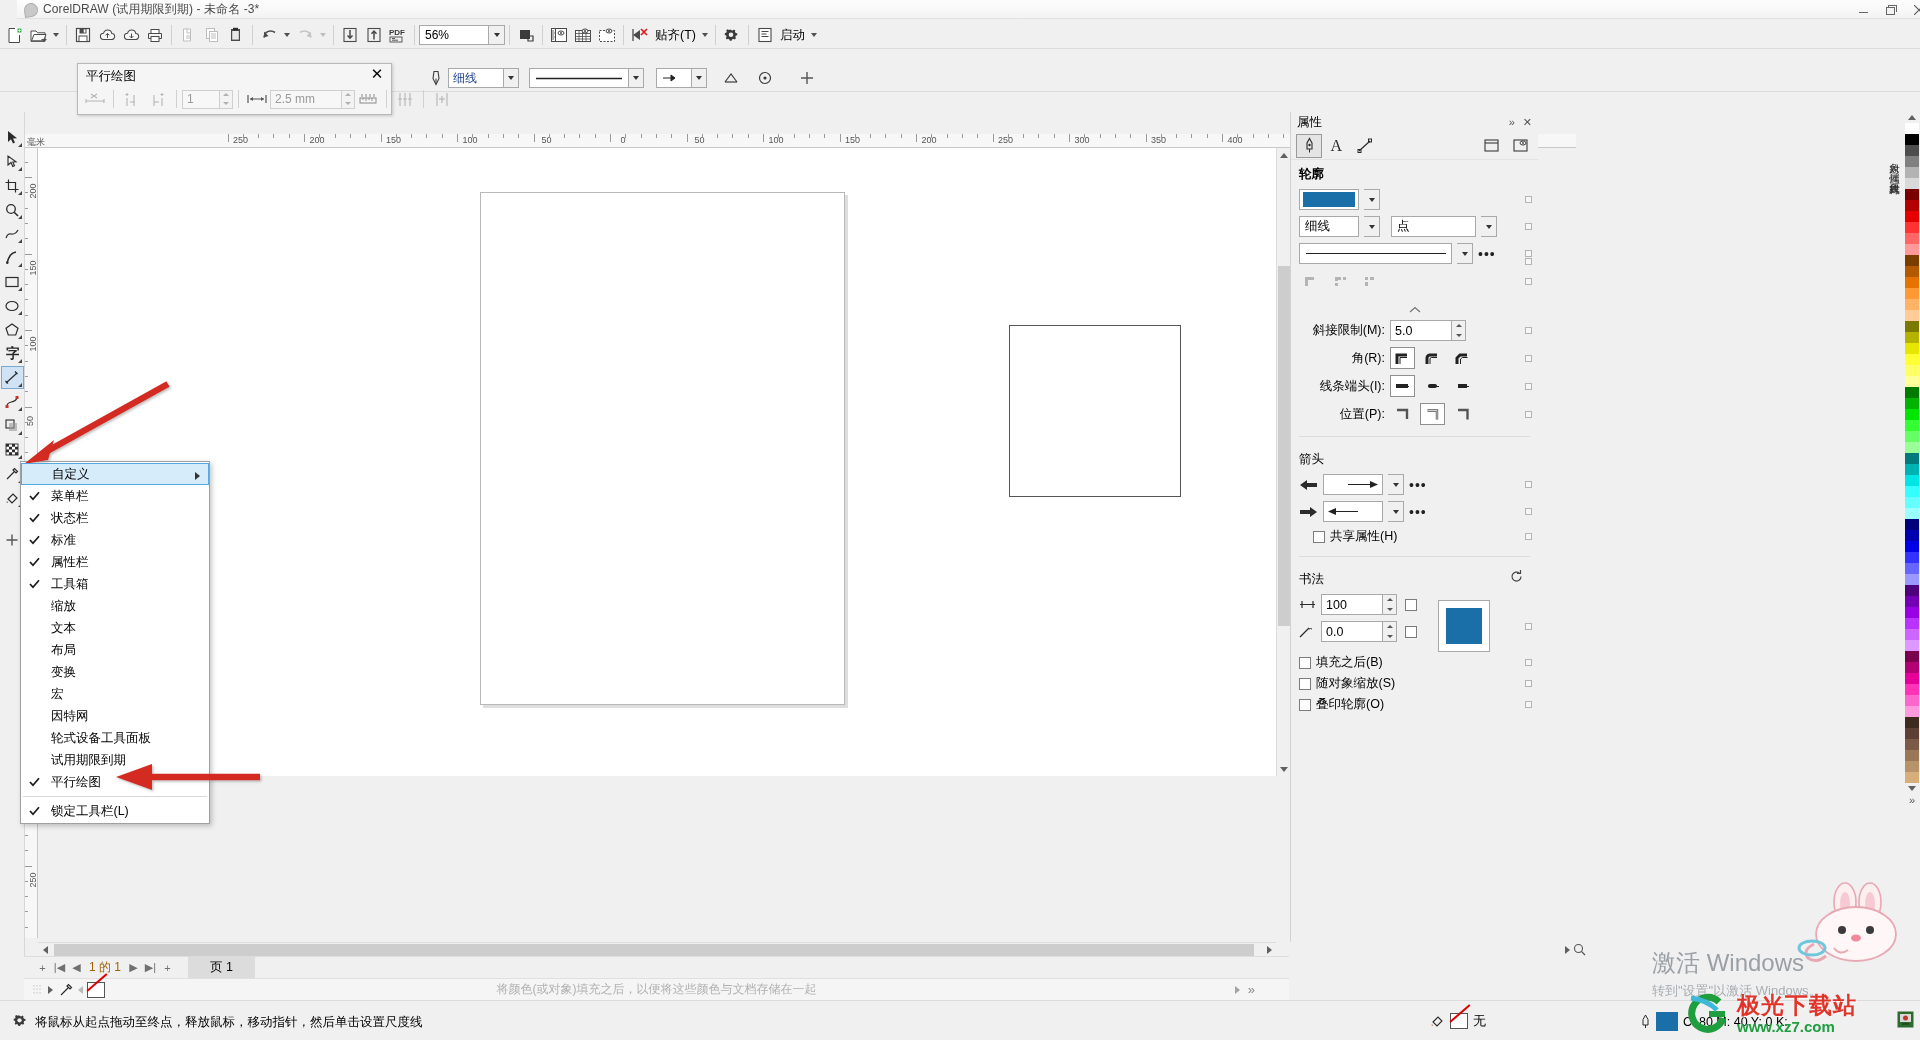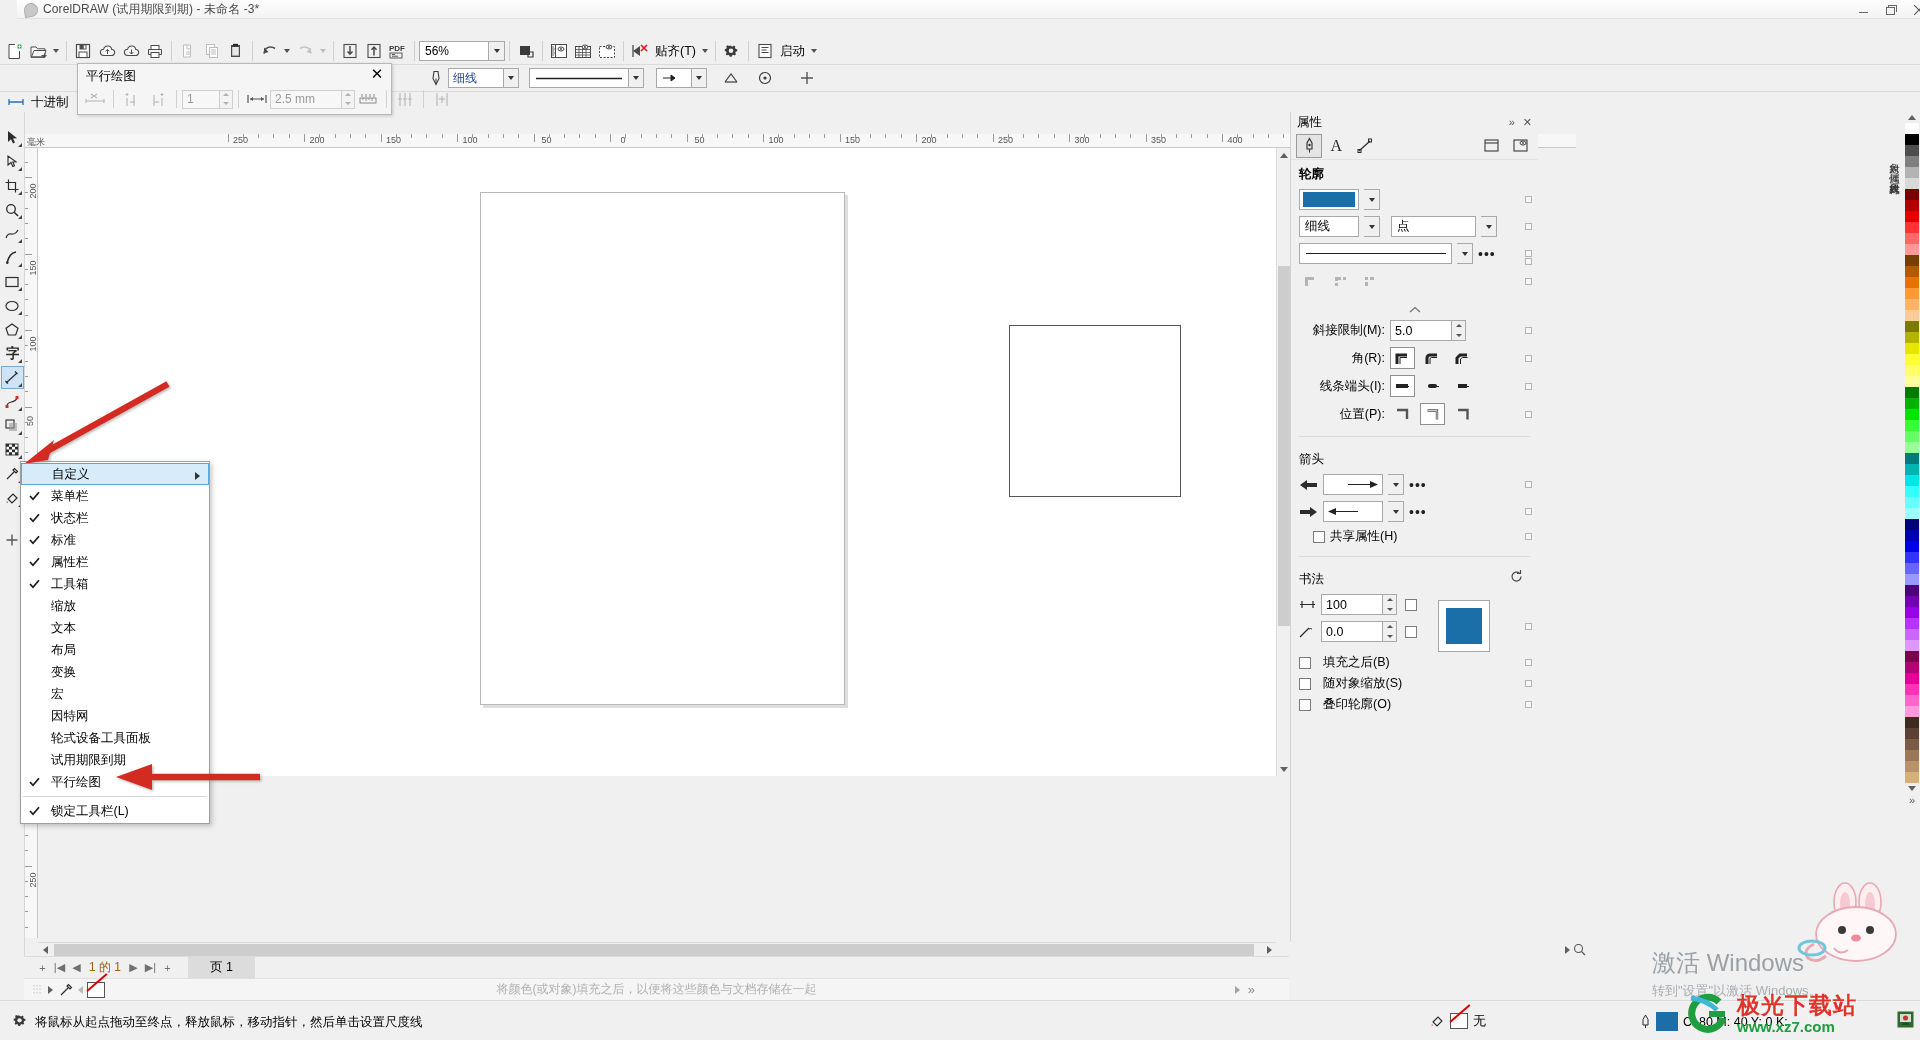--- a/index.html
+++ b/index.html
@@ -37,21 +37,21 @@
 
   
   .menubar {
     position:absolute; left:0; top:19px; width:1920px; height:19px;
     background:#f0f0f0; display:flex; align-items:center; padding-left:2px;
   }
   .menuitem { padding:2px 10px; font-size:12.5px; color:#000; cursor:default; white-space:nowrap;}
 
   
   .toolbar {
-    position:absolute; left:0; top:38px; width:1920px; height:27px;
+    position:absolute; left:0; top:22px; width:1920px; height:27px;
     background:#f0f0f0; display:flex; align-items:center; padding-left:2px;
     border-bottom:1px solid #dcdcdc;
   }
   .tbtn { width:24px; height:24px; display:flex; align-items:center; justify-content:center;
           border:1px solid transparent; position:relative; }
   .tbtn svg { display:block; }
   .tbsep { width:1px; height:20px; background:#d0d0d0; margin:0 4px; }
   .tbtn.small-arrow::after{
     content:""; position:absolute; right:2px; bottom:4px;
     border-left:3px solid transparent; border-right:3px solid transparent;
@@ -235,21 +235,21 @@
   .spin input{ width:62px;height:21px;border:1px solid #a9a9a9;background:#fff;font-size:12.5px;padding-left:4px;
                font-family:inherit;}
   .spin .sp{ width:14px;height:21px;border:1px solid #a9a9a9;border-left:none;background:#f0f0f0;display:flex;
              flex-direction:column;justify-content:space-around;align-items:center;}
   .spin .sp i{ display:block;width:0;height:0;border-left:3px solid transparent;border-right:3px solid transparent; }
   .spin .sp i.up{ border-bottom:3.5px solid #555; }
   .spin .sp i.dn{ border-top:3.5px solid #555; }
   .iconbtn{ width:25px;height:22px;border:1px solid transparent;display:flex;align-items:center;justify-content:center;}
   .iconbtn.on{ border-color:#8f8f8f;background:#fff; }
   .divider{ height:1px;background:#dcdcdc;margin:8px 8px;}
-  .chk{ display:flex;align-items:center;gap:12px;font-size:12.5px;padding:2px 8px 2px 8px;}
+  .chk{ display:flex;align-items:center;gap:5px;font-size:12.5px;padding:2px 8px 2px 8px;}
   .chkbox{ width:12px;height:12px;border:1px solid #7c7c7c;background:#fff;}
   .dots{ letter-spacing:1px; font-size:14px; color:#222; line-height:8px;}
 
   
   .palette{
     position:absolute; right:0; top:112px; width:16px; height:830px; background:#f0f0f0;
     display:flex; flex-direction:column; align-items:center;
   }
   .pal-arrow{ width:14px;height:11px;display:flex;align-items:center;justify-content:center;}
   .swcell{ width:14px; height:11px; }
@@ -528,29 +528,20 @@
         </svg>
     </div>
     <div style="width:18px"></div>
     <div class="tbtn">
       <svg width="16" height="16" viewBox="0 0 16 16">
           <path d="M8 2v12M2 8h12" stroke="#555" stroke-width="1.4"></path>
         </svg>
     </div>
   </div>
 
-  <div class="secondbar">
-    <div style="width:4px"></div>
-    <div class="tbtn">
-      <svg width="16" height="12" viewBox="0 0 16 12">
-          <path d="M1 6h14M1 3v6M15 3v6" stroke="#2a6fae" stroke-width="1.3"></path>
-        </svg>
-    </div>
-    <div class="tblabel">十进制</div>
-  </div>
 
   <div class="floatbar">
     <div class="fb-title">平行绘图</div>
     <div class="fb-close">✕</div>
     <div class="fb-row">
       <div class="fbtn">
         <svg width="20" height="14" viewBox="0 0 20 14">
             <path d="M1 9h18M1 7v4M19 7v4" stroke="#b5b5b5" stroke-width="1.1"></path>
             <path d="M6 2 L12 6 M12 2 L6 6" stroke="#b5b5b5" stroke-width="1.1"></path>
           </svg>

